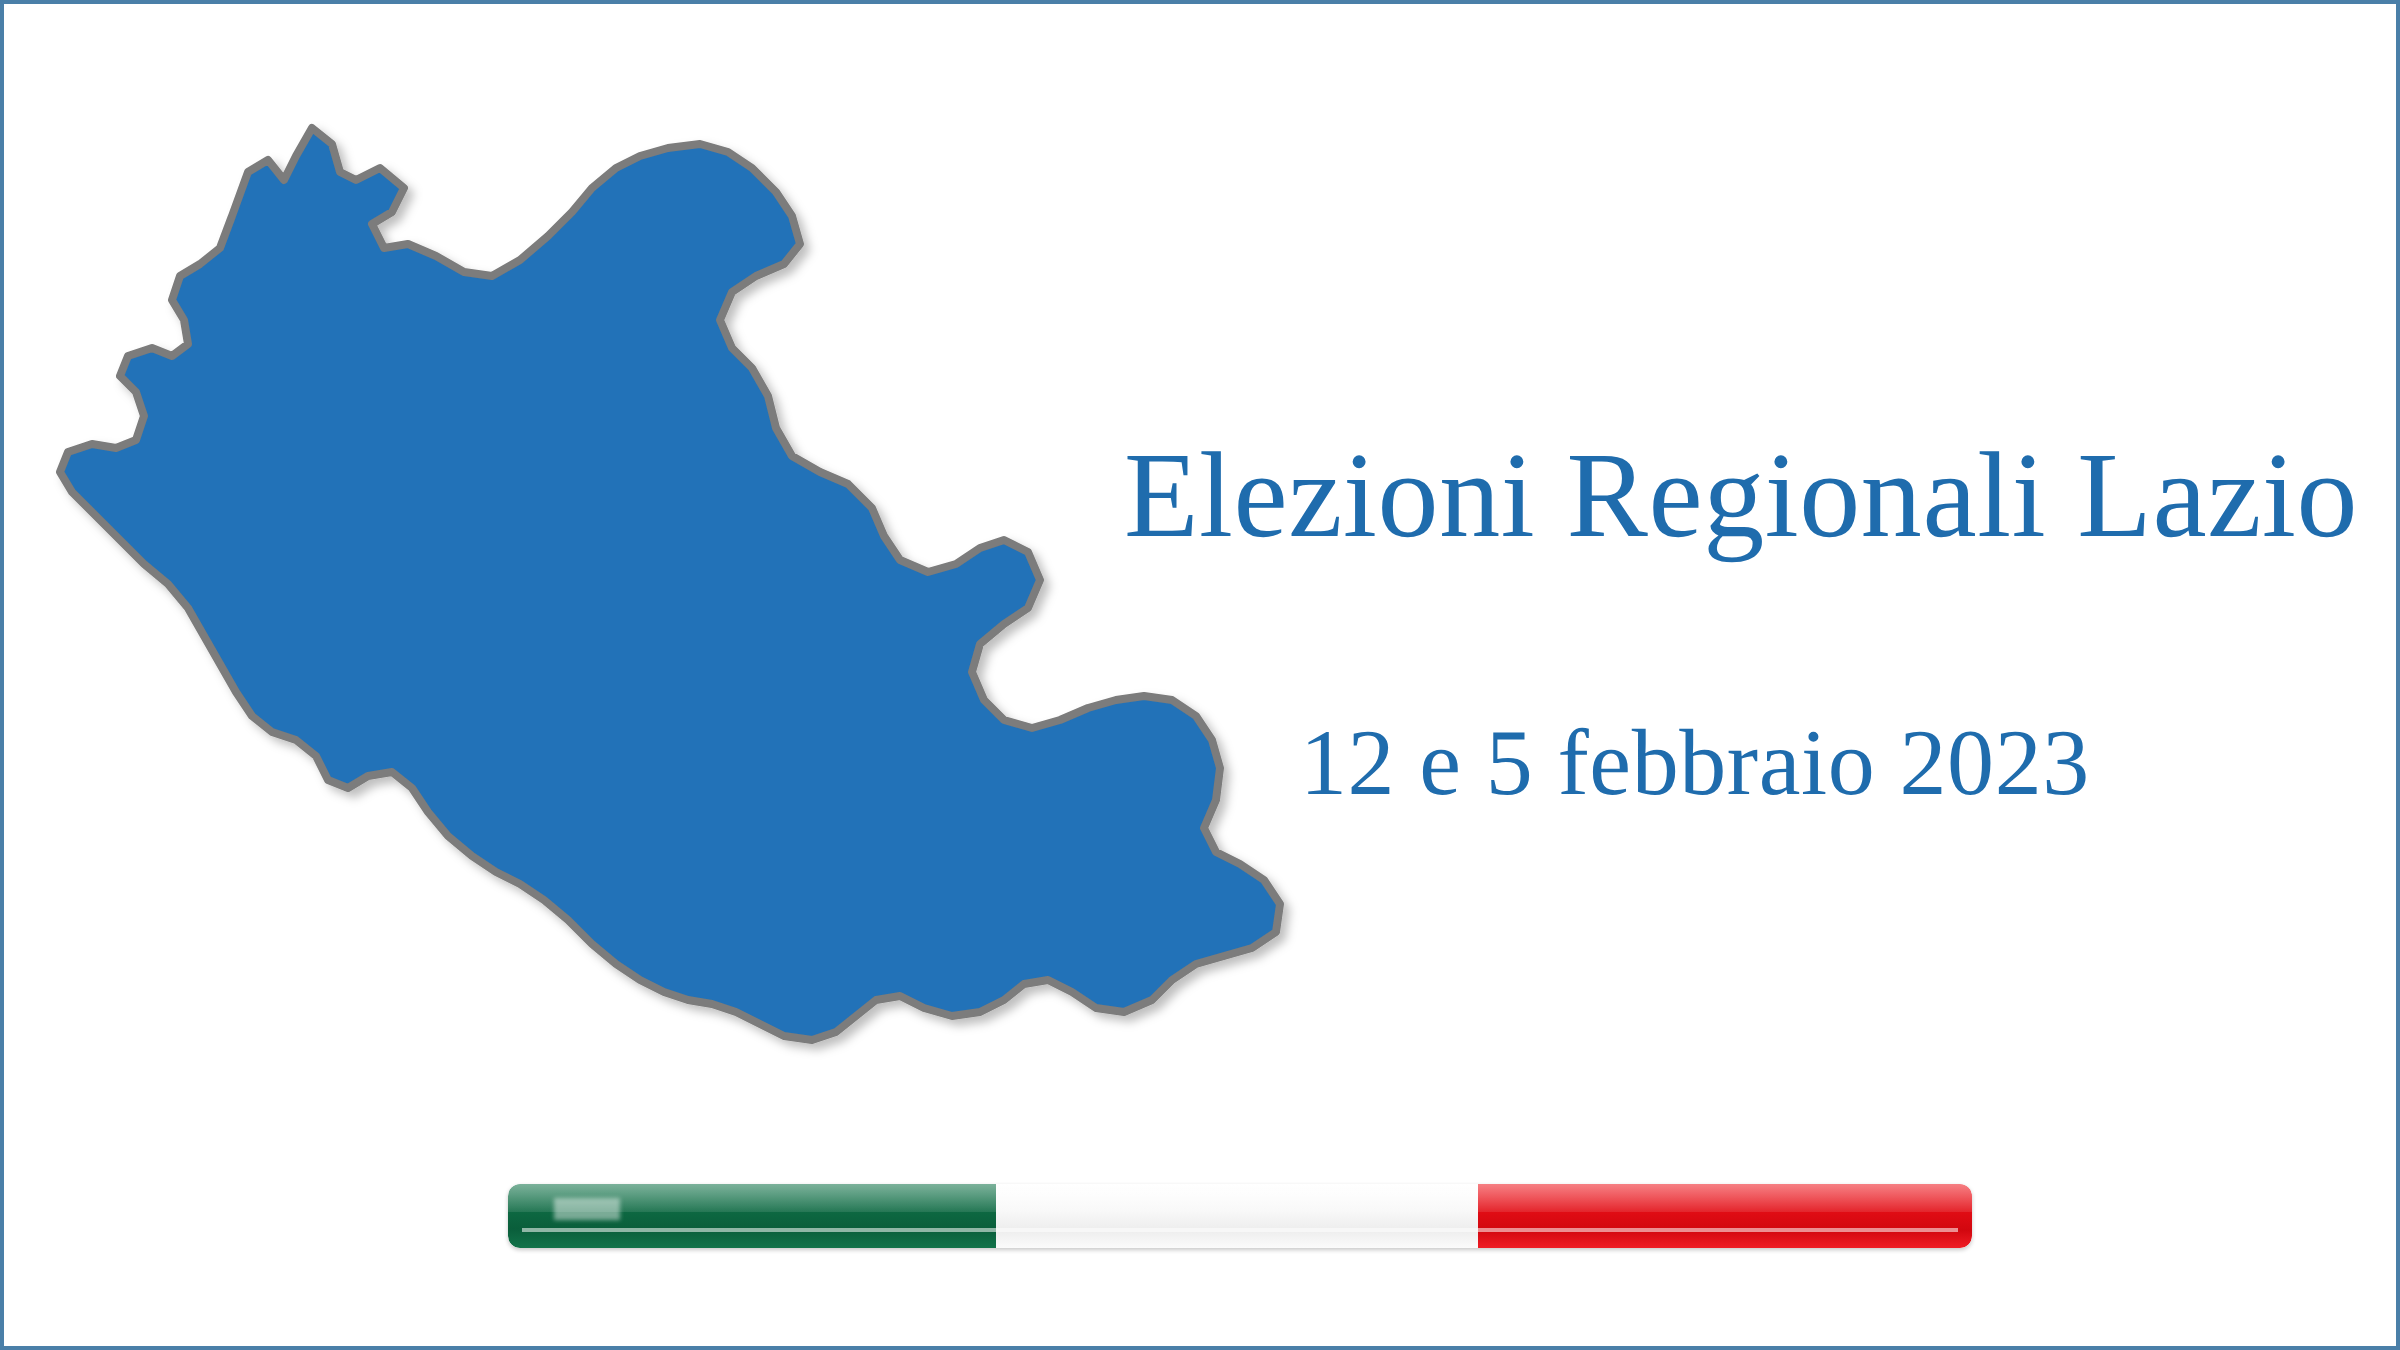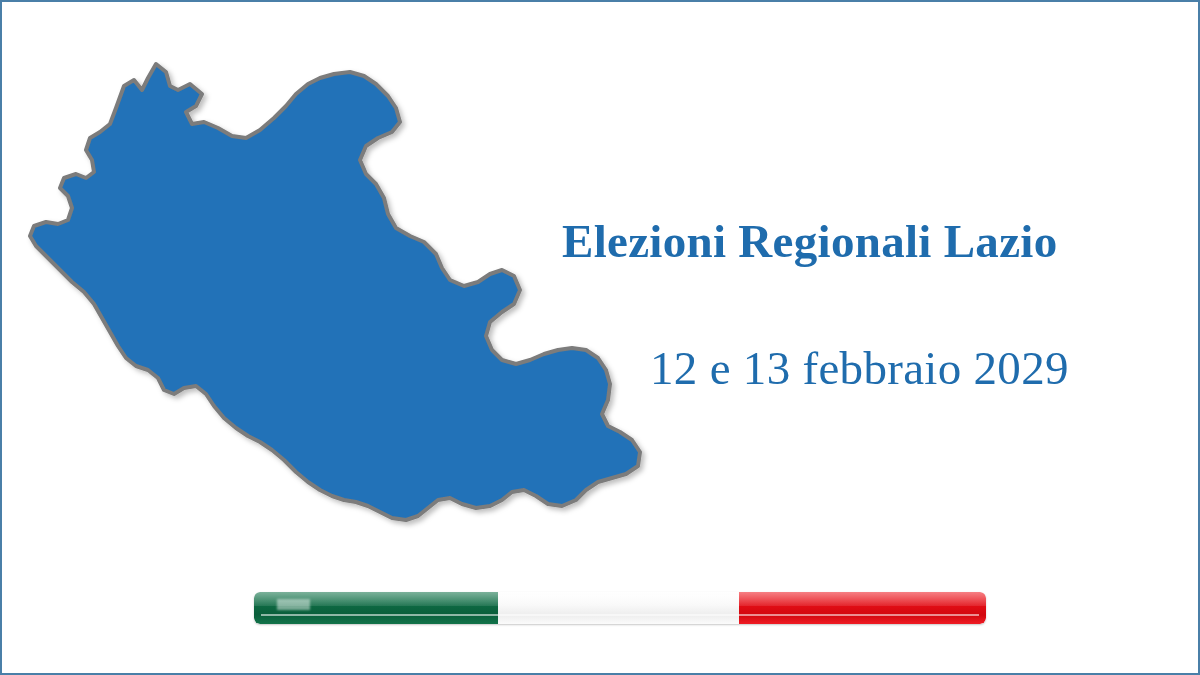--- a/index.html
+++ b/index.html
@@ -35,25 +35,25 @@
 
   
   #text-block {
     position: absolute;
     left: 560px;
     top: 215px;
     width: 600px;
   }
   #poster-title {
     color: #1f6cad;
-    font-size: 47px;
+    font-size: 61px;
     line-height: 1.04;
     letter-spacing: 0.3px;
     white-space: nowrap;
-    font-weight: 700;
+    font-weight: 400;
   }
   #poster-date {
     color: #1f6cad;
     font-size: 47px;
     line-height: 1.04;
     letter-spacing: 0.3px;
     white-space: nowrap;
     font-weight: 400;
     margin-top: 78px;
     margin-left: 88px;
@@ -278,21 +278,21 @@
                L 66 100
                L 70 88
                L 80 82
                L 90 74
                Z"></path>
     </svg>
   </div>
 
   <div id="text-block">
     <div id="poster-title" style="color: rgb(31, 108, 173);">Elezioni Regionali Lazio</div>
-    <div id="poster-date" style="color: rgb(31, 108, 173);">12 e 13 febbraio 2029</div>
+    <div id="poster-date" style="color: rgb(31, 108, 173);">12 e 5 febbraio 2023</div>
   </div>
 
   <div id="flag-bar">
     <div class="flag-band flag-green"></div>
     <div class="flag-band flag-white"></div>
     <div class="flag-band flag-red"></div>
     <div id="flag-gloss"></div>
     <div id="flag-specular"></div>
     <div id="flag-blob"></div>
   </div>

